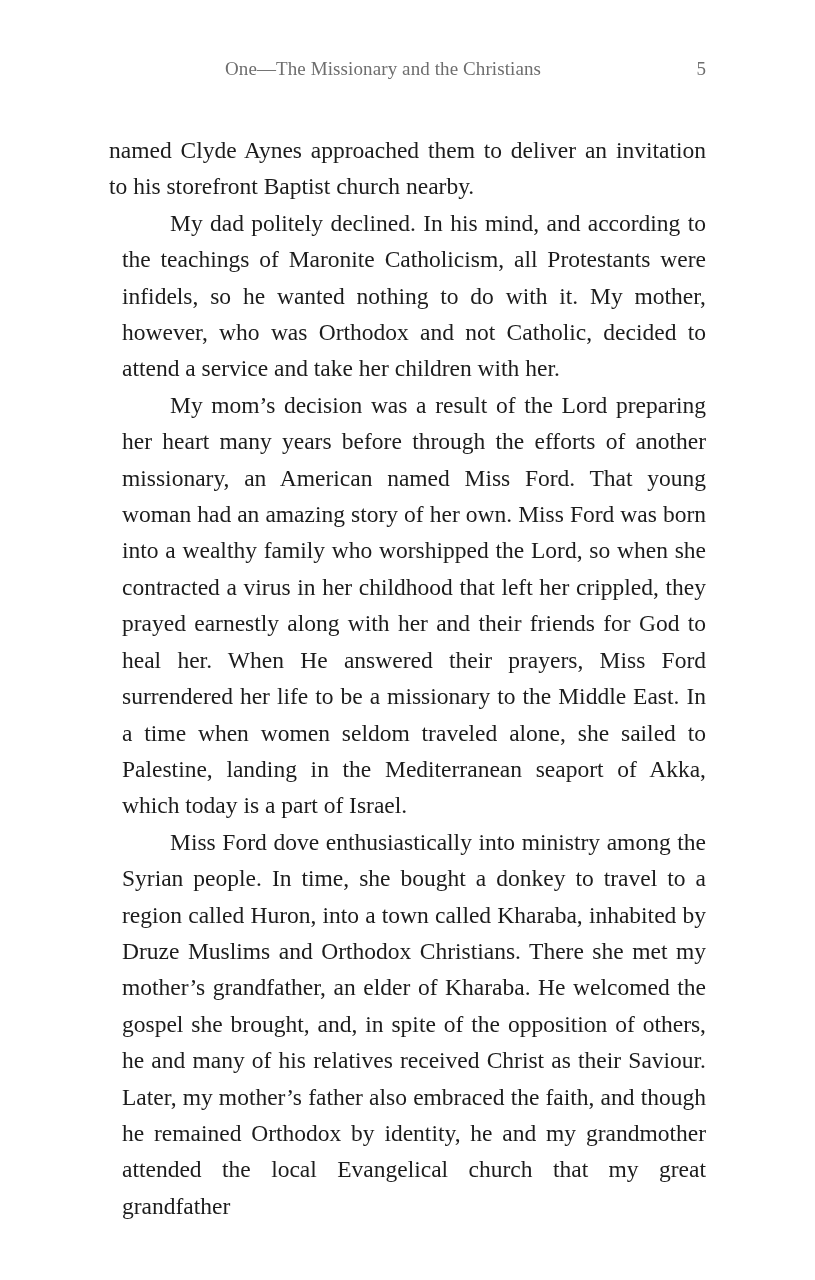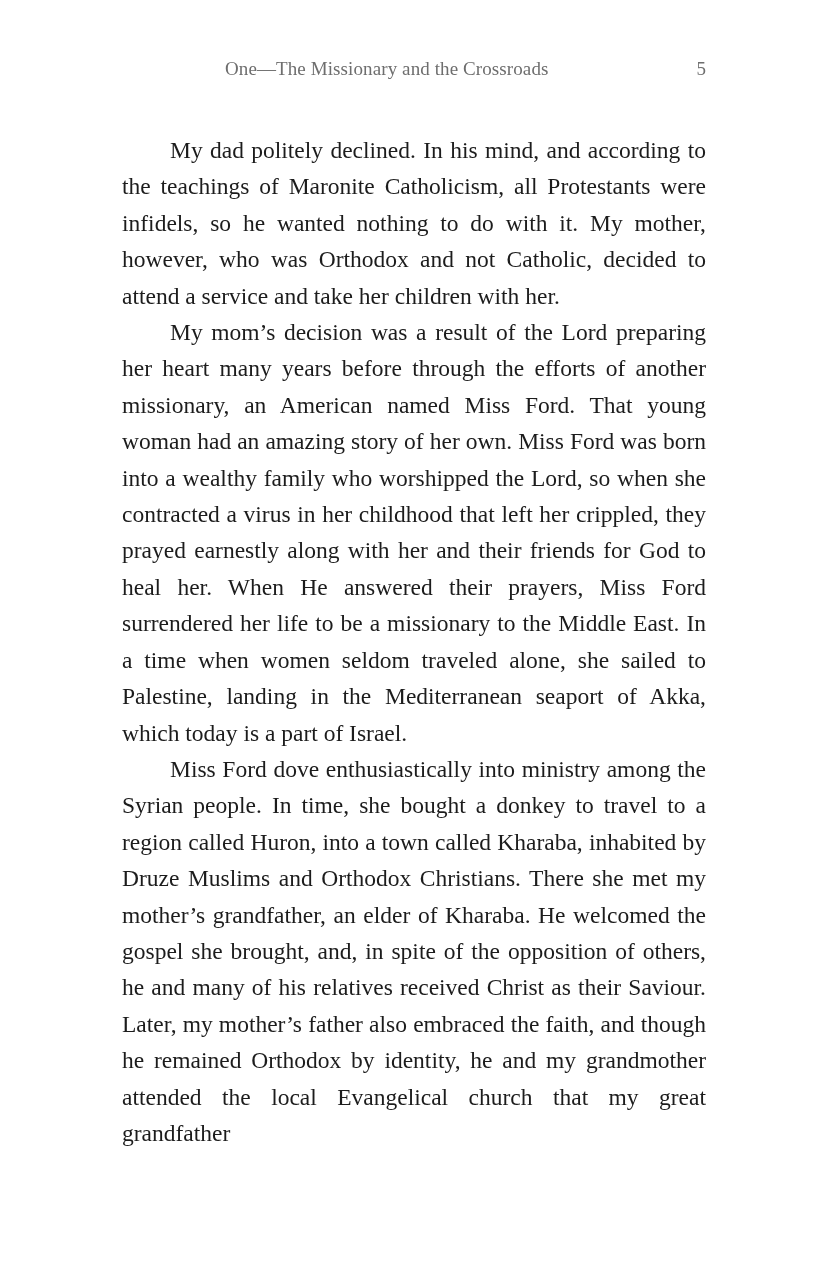--- a/index.html
+++ b/index.html
@@ -16,21 +16,22 @@
     color: #1c1c1c; text-align: justify; hyphens: none;
   }
   .body-text p { margin: 0; }
   .body-text p.indent { text-indent: 48px; margin-left: 13px; }
   .body-text p.last-cont { text-align-last: justify; }
 </style>
 </head>
 <body>
 
 <div class="running-head">
-  <span class="title">One—The Missionary and the Crossroads</span>
+  <span class="title">One—The Missionary and the Christians</span>
   <span class="folio">5</span>
 </div>
 
 <div class="body-text">
+  <p>named Clyde Aynes approached them to deliver an invitation to his storefront Baptist church nearby.</p>
   <p class="indent">My dad politely declined. In his mind, and according to the teachings of Maronite Catholicism, all Protestants were infidels, so he wanted nothing to do with it. My mother, however, who was Orthodox and not Catholic, decided to attend a service and take her children with her.</p>
   <p class="indent">My mom’s decision was a result of the Lord preparing her heart many years before through the efforts of another missionary, an American named Miss Ford. That young woman had an amazing story of her own. Miss Ford was born into a wealthy family who worshipped the Lord, so when she contracted a virus in her childhood that left her crippled, they prayed earnestly along with her and their friends for God to heal her. When He answered their prayers, Miss Ford surrendered her life to be a missionary to the Middle East. In a time when women seldom traveled alone, she sailed to Palestine, landing in the Mediterranean seaport of Akka, which today is a part of Israel.</p>
   <p class="indent last-cont">Miss Ford dove enthusiastically into ministry among the Syrian people. In time, she bought a donkey to travel to a region called Huron, into a town called Kharaba, inhabited by Druze Muslims and Orthodox Christians. There she met my mother’s grandfather, an elder of Kharaba. He welcomed the gospel she brought, and, in spite of the opposition of others, he and many of his relatives received Christ as their Saviour. Later, my mother’s father also embraced the faith, and though he remained Orthodox by identity, he and my grandmother attended the local Evangelical church that my great grandfather</p>
 </div>
 
 </body></html>

